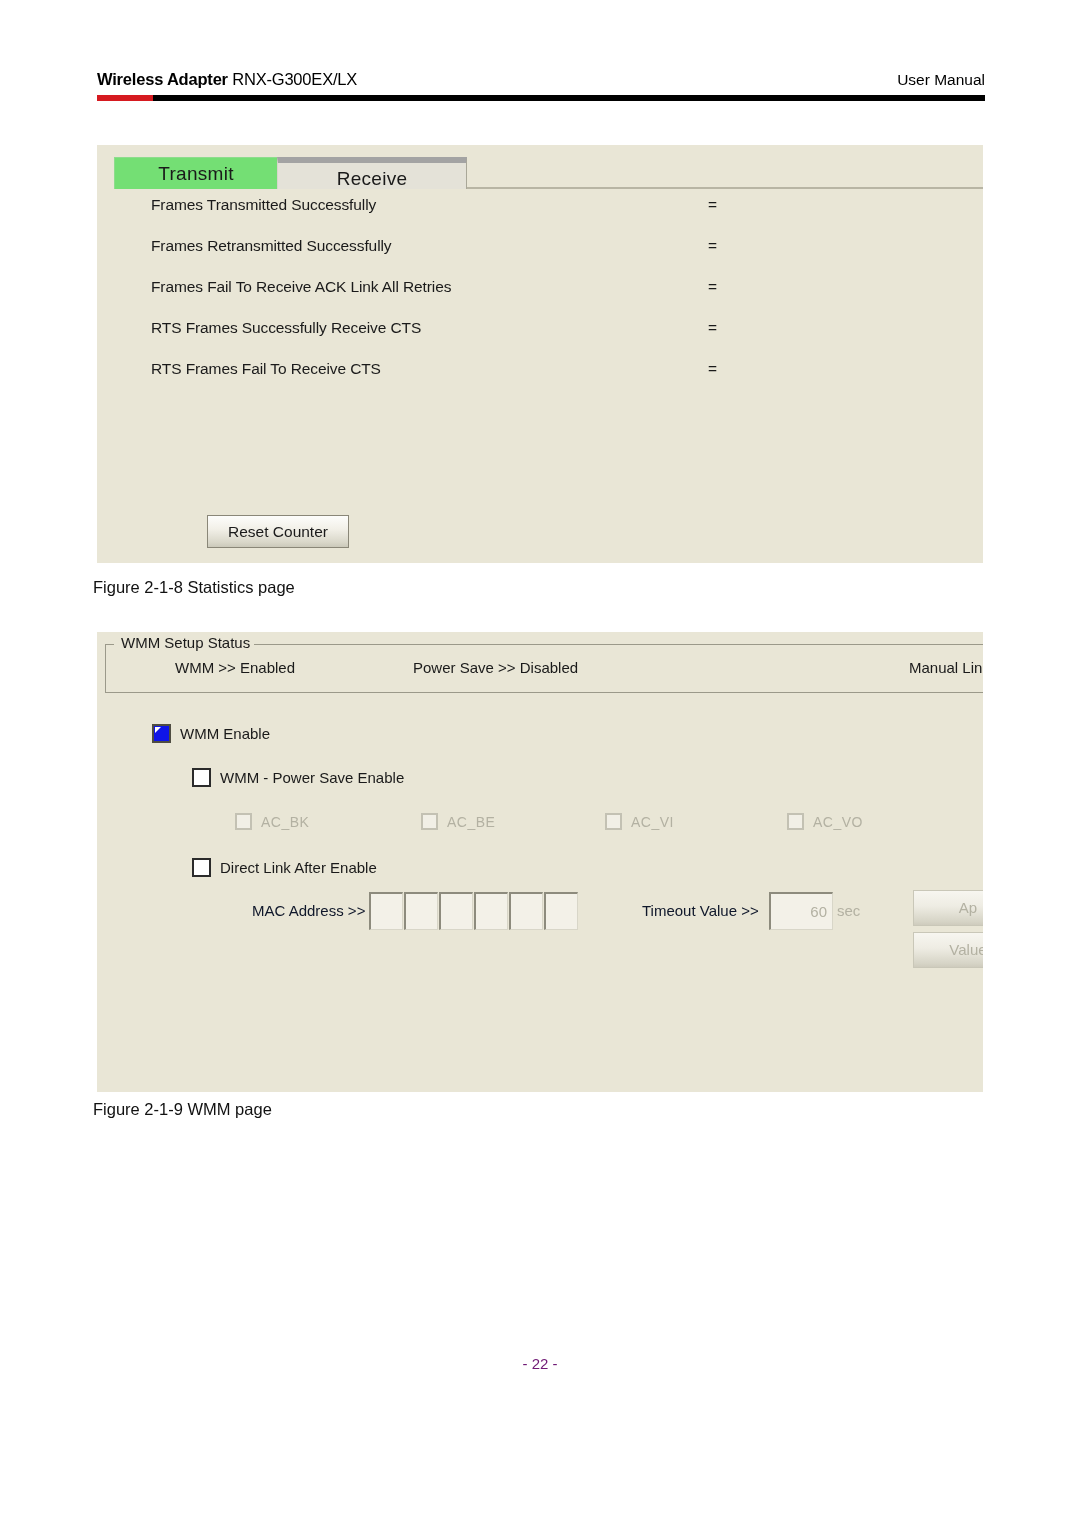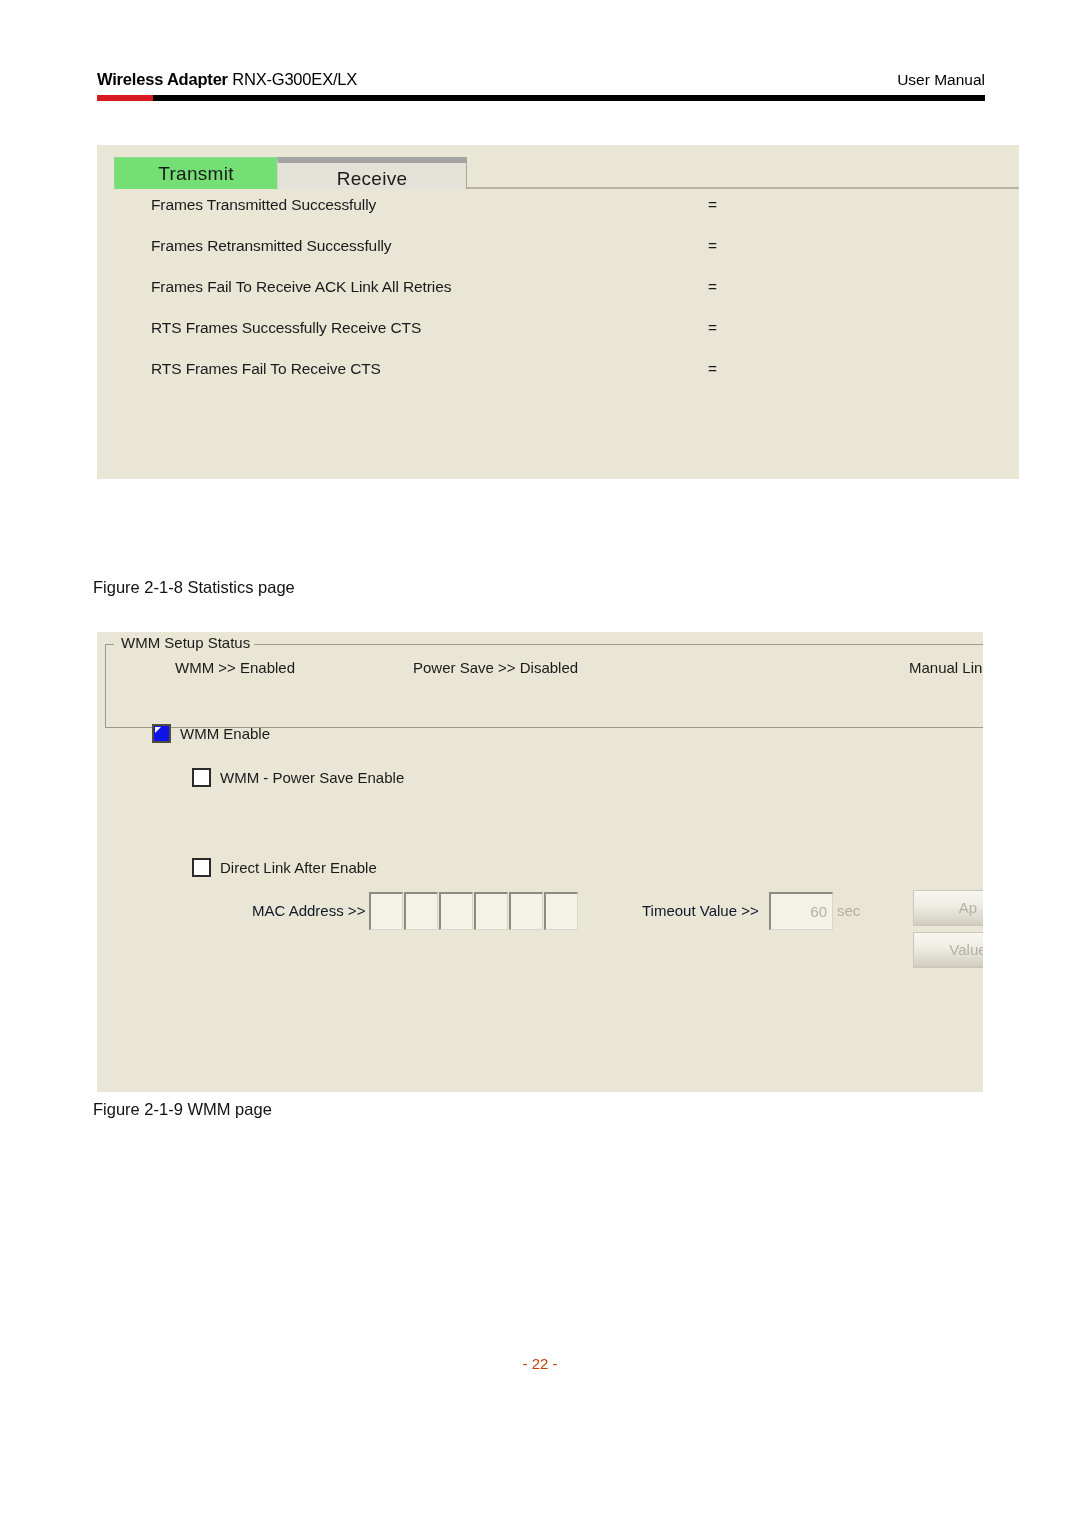--- a/index.html
+++ b/index.html
@@ -65,22 +65,21 @@
     position: absolute;
     background: #e9e6d6;
     overflow: hidden;
   }
 
   
   #statistics-shot {
     left: 97px;
     top: 145px;
     width: 886px;
-    height: 334px;
-    padding-left: 36px;
+    height: 418px;
   }
   .tabstrip {
     position: absolute;
     left: 0;
     top: 0;
     width: 100%;
     height: 44px;
   }
   .tabstrip-baseline {
     position: absolute;
@@ -178,21 +177,21 @@
     left: 97px;
     top: 632px;
     width: 886px;
     height: 460px;
   }
   .fieldset {
     position: absolute;
     left: 8px;
     top: 12px;
     width: 975px;
-    height: 84px;
+    height: 49px;
     box-sizing: border-box;
     border: 1px solid #9b998a;
     border-top: none;
   }
   .fieldset::before,
   .fieldset::after {
     content: "";
     position: absolute;
     top: 0;
     height: 1px;
@@ -366,21 +365,21 @@
   }
 
   
   #page-number {
     position: absolute;
     left: 0;
     top: 1355px;
     width: 1080px;
     text-align: center;
     font-size: 15px;
-    color: #c2410c;
+    color: #701a75;
   }
 </style>
 </head>
 <body>
 
 <div class="page-header">
   <div class="hdr-left">
     <span class="bold">Wireless Adapter</span><span> RNX-G300EX/LX</span>
   </div>
   <div class="hdr-right">User Manual</div>
@@ -443,20 +442,38 @@
         <span class="tick"></span>
       </span>
     <span class="cb-label">WMM Enable</span>
   </div>
 
   <div class="cb-row" id="cb-power-save">
     <span class="cbox cbox-unchecked"></span>
     <span class="cb-label">WMM - Power Save Enable</span>
   </div>
 
+  <div class="ac-row">
+    <div class="ac-item" style="left:0px;">
+      <span class="cbox cbox-disabled"></span>
+      <span class="cb-label cb-label-disabled">AC_BK</span>
+    </div>
+    <div class="ac-item" style="left:186px;">
+      <span class="cbox cbox-disabled"></span>
+      <span class="cb-label cb-label-disabled">AC_BE</span>
+    </div>
+    <div class="ac-item" style="left:370px;">
+      <span class="cbox cbox-disabled"></span>
+      <span class="cb-label cb-label-disabled">AC_VI</span>
+    </div>
+    <div class="ac-item" style="left:552px;">
+      <span class="cbox cbox-disabled"></span>
+      <span class="cb-label cb-label-disabled">AC_VO</span>
+    </div>
+  </div>
 
   <div class="cb-row" id="cb-direct-link">
     <span class="cbox cbox-unchecked"></span>
     <span class="cb-label">Direct Link After Enable</span>
   </div>
 
   <div class="dls-row">
     <span class="dls-label" id="label-mac-address">MAC Address &gt;&gt;</span>
     <div class="mac-boxes">
       <span class="mac-box" style="left:0px;"></span>

